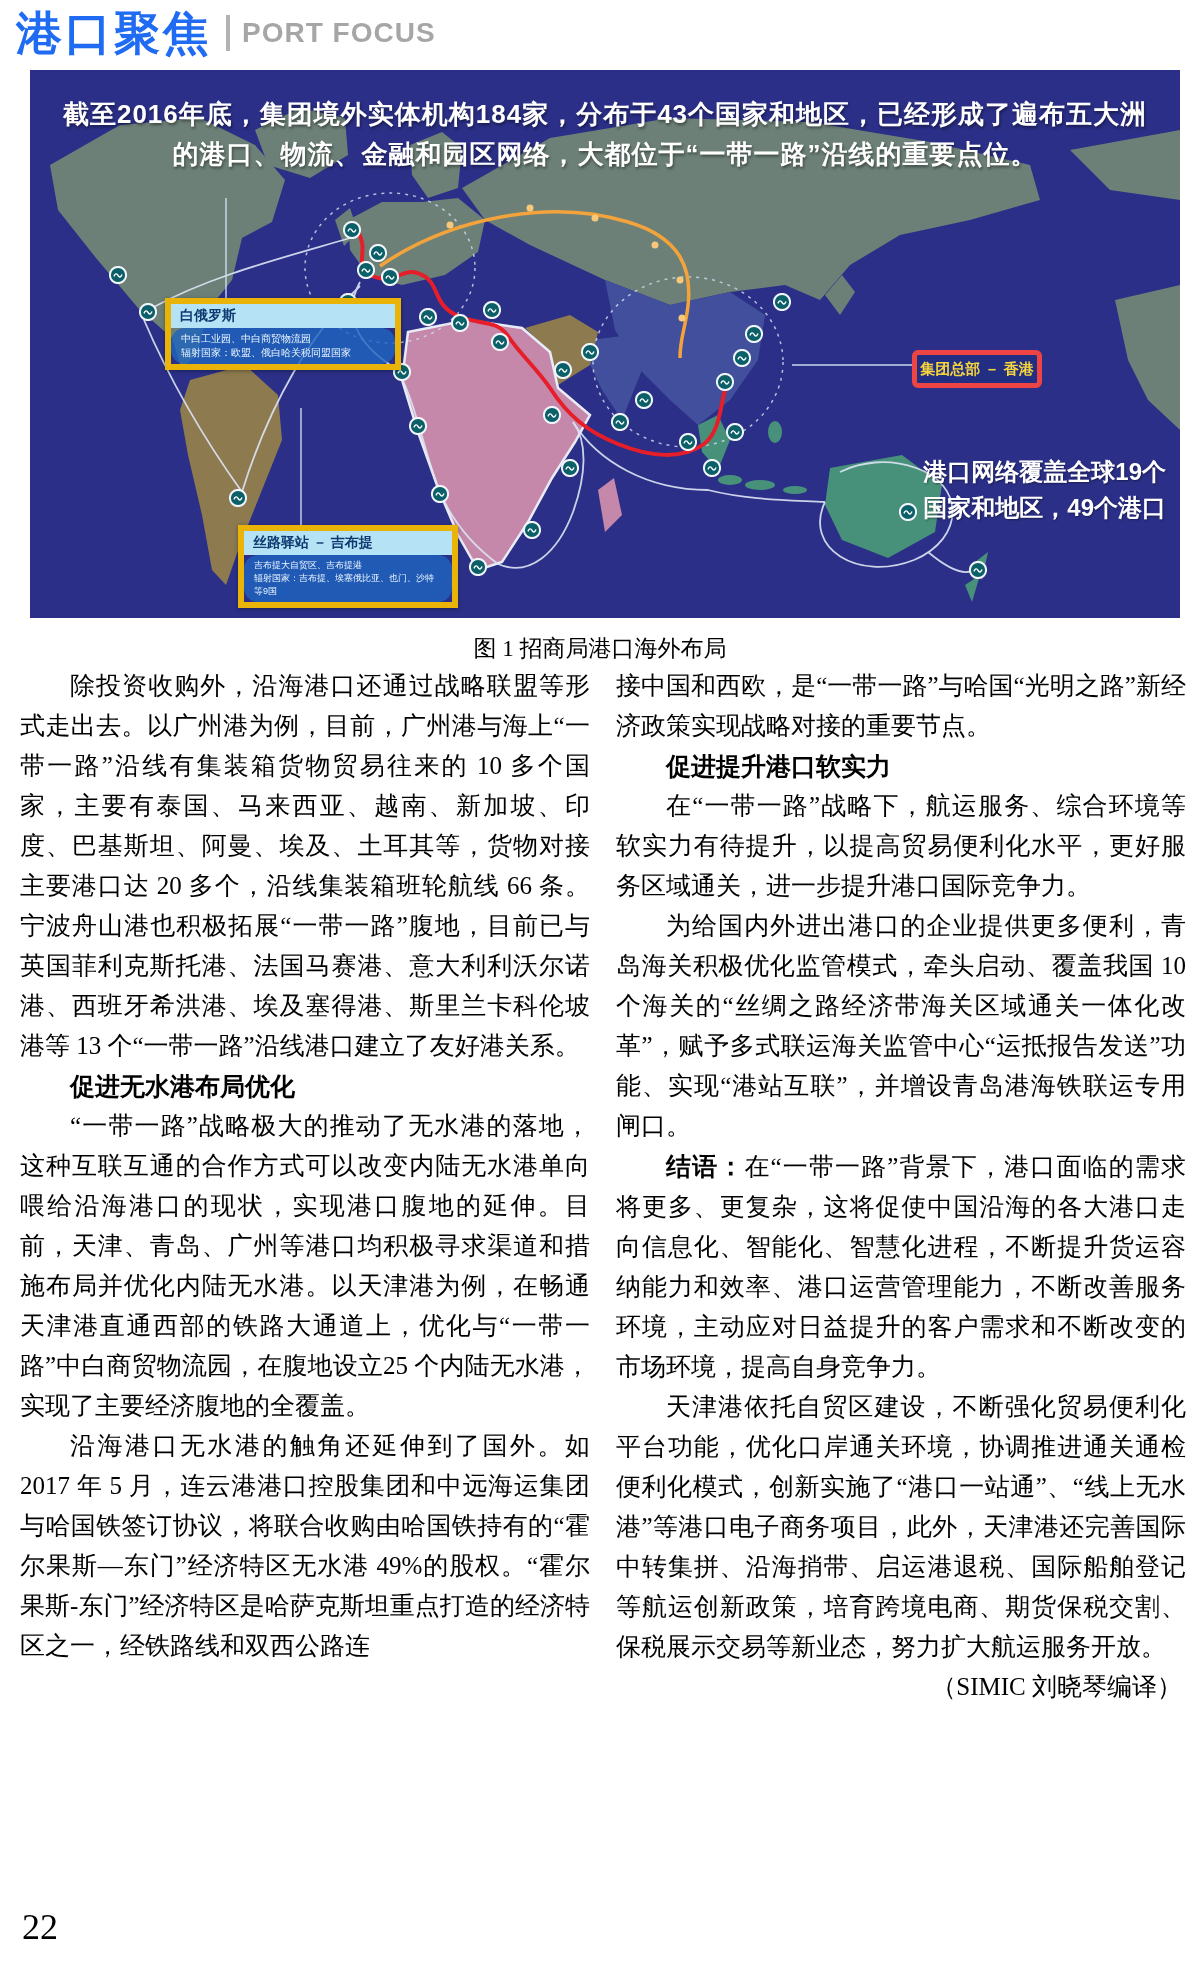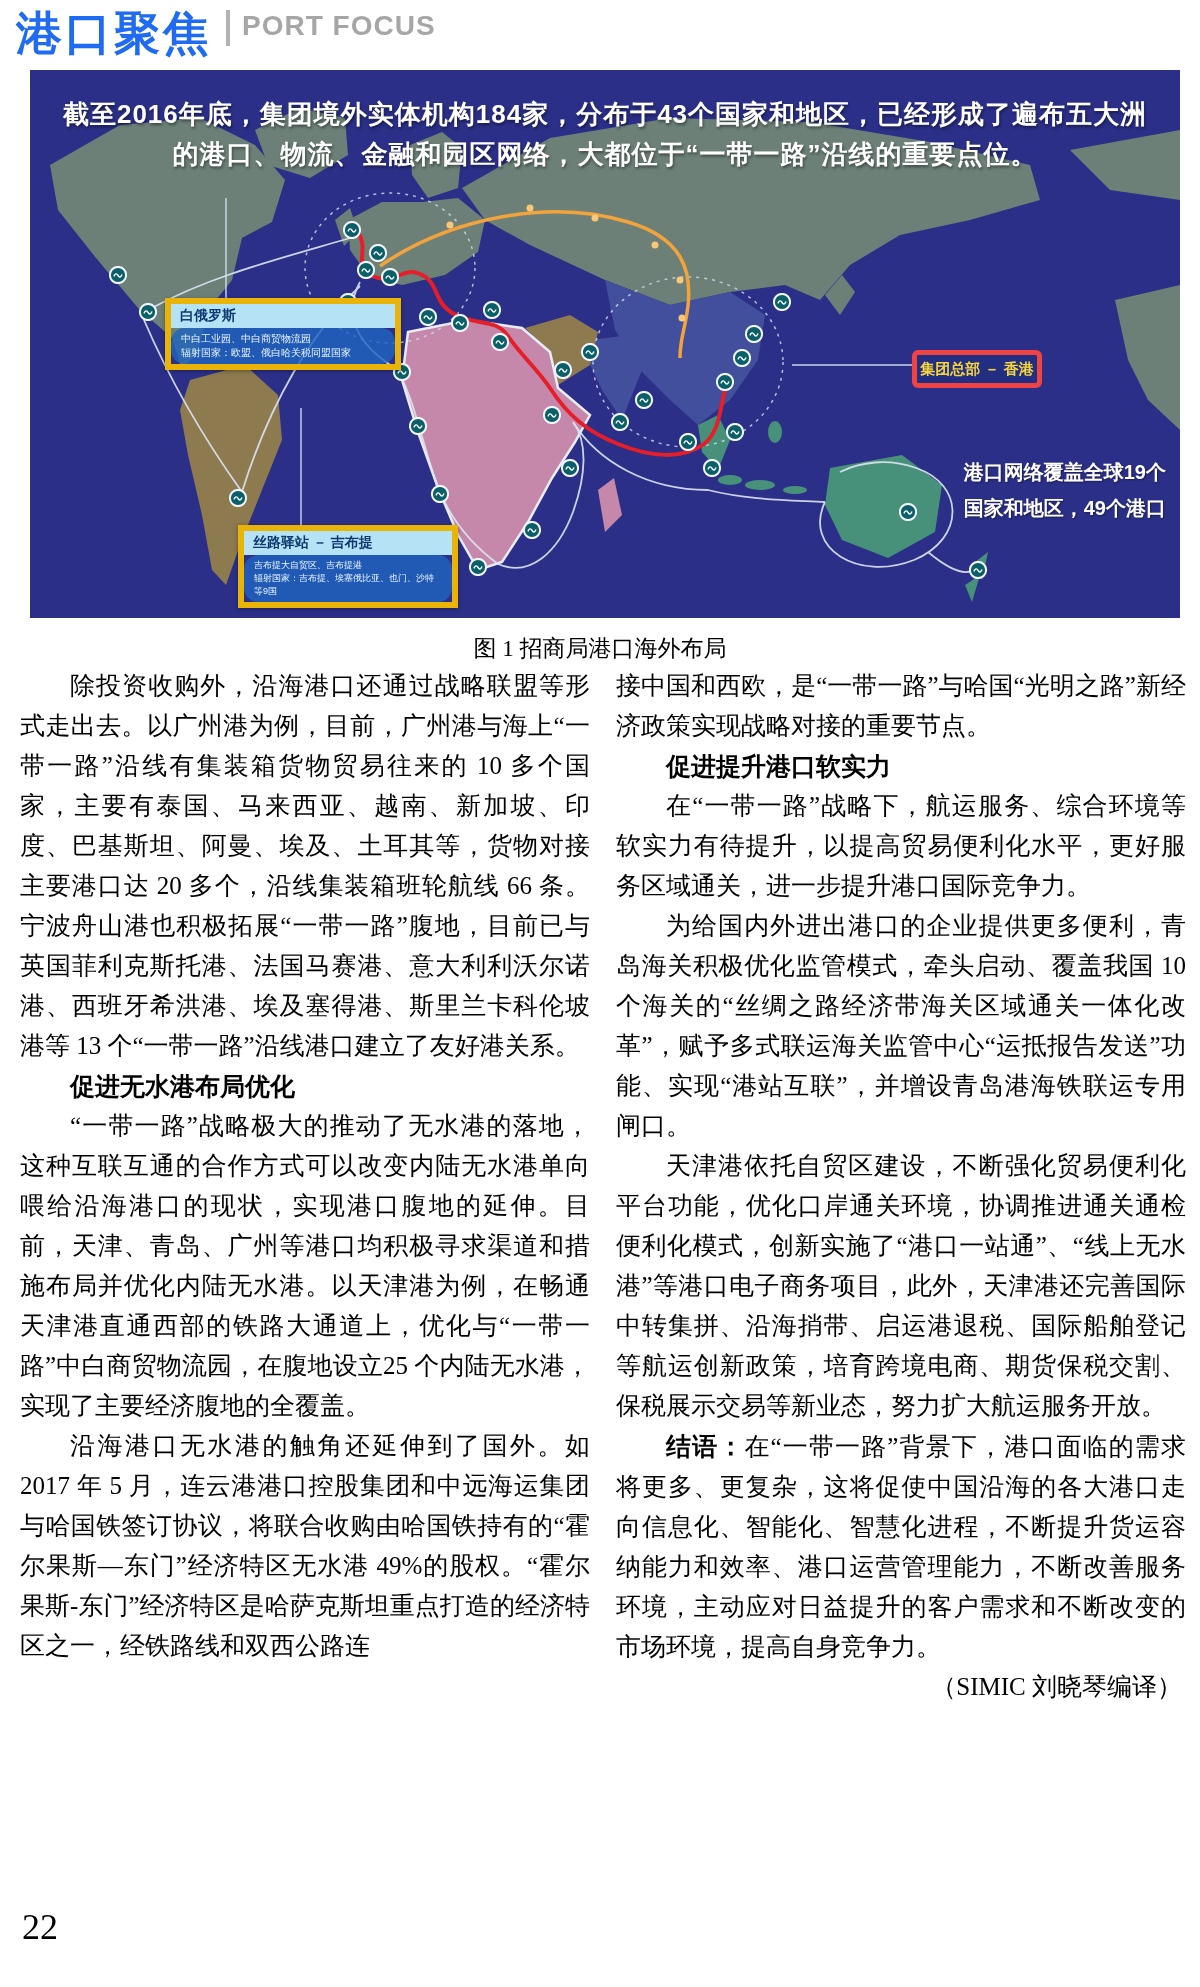--- a/index.html
+++ b/index.html
@@ -1,20 +1,20 @@
 <!DOCTYPE html>
 <html><head>
 <meta charset="utf-8">
 <style>
   html,body{margin:0;padding:0;background:#ffffff;}
   .page{position:relative;width:1200px;height:1987px;background:#fff;overflow:hidden;
         font-family:"Liberation Serif",serif;color:#000;}
 
   
-  .header{position:absolute;top:10px;left:16px;display:flex;align-items:flex-start;}
+  .header{position:absolute;top:10px;left:16px;display:flex;align-items:center;}
   .header .cn{color:#1f6bf2;font-family:"Liberation Sans",sans-serif;font-weight:bold;
               font-size:46px;letter-spacing:3px;line-height:1;}
   .header .bar{width:4px;height:36px;background:#b3b3b3;margin:0 12px 0 14px;}
   .header .en{color:#a6a6a6;font-family:"Liberation Sans",sans-serif;font-weight:bold;
               font-size:28px;letter-spacing:1px;}
 
   
   .map{position:absolute;left:30px;top:70px;width:1150px;height:548px;background:#2b2f87;overflow:hidden;}
   .map svg{position:absolute;left:0;top:0;}
   .headline{position:absolute;top:24px;left:10px;right:10px;text-align:center;color:#ffffff;
@@ -25,21 +25,21 @@
                    font-family:"Liberation Sans",sans-serif;font-size:14px;padding:3px 9px;}
   .info-box .ibody{background:rgba(30,100,190,.82);color:#eaf6ff;
                    font-family:"Liberation Sans",sans-serif;font-size:10px;line-height:14px;padding:4px 10px;border-radius:14px;}
   #box-belarus{left:135px;top:228px;width:224px;}
   #box-djibouti{left:208px;top:455px;width:208px;}
   #box-djibouti .ibody{font-size:9px;line-height:13px;}
   .hq-box{position:absolute;left:882px;top:280px;width:120px;height:28px;border:5px solid #ef4444;
           border-radius:6px;background:rgba(25,45,125,.55);color:#f6d43e;font-weight:bold;
           font-size:15px;font-family:"Liberation Sans",sans-serif;display:flex;align-items:center;justify-content:center;}
   .coverage{position:absolute;right:14px;top:384px;color:#fff;font-family:"Liberation Sans",sans-serif;
-            font-weight:bold;font-size:20px;line-height:36px;text-align:right;
+            font-weight:bold;font-size:24px;line-height:36px;text-align:right;
             text-shadow:1px 1px 2px rgba(0,0,0,.4);}
 
   
   .caption{position:absolute;top:633px;left:0;width:100%;text-align:center;font-size:23px;}
   .content{position:absolute;top:666px;left:20px;width:1166px;}
   .cols{display:flex;gap:26px;}
   .col{width:570px;font-size:25px;line-height:40px;text-align:justify;}
   .col p{margin:0;text-indent:2em;}
   .col p.noindent{text-indent:0;}
   .col p.heading{font-family:"Liberation Sans",sans-serif;font-weight:bold;font-size:25px;}
@@ -201,22 +201,22 @@
         <p>除投资收购外，沿海港口还通过战略联盟等形式走出去。以广州港为例，目前，广州港与海上“一带一路”沿线有集装箱货物贸易往来的 10 多个国家，主要有泰国、马来西亚、越南、新加坡、印度、巴基斯坦、阿曼、埃及、土耳其等，货物对接主要港口达 20 多个，沿线集装箱班轮航线 66 条。宁波舟山港也积极拓展“一带一路”腹地，目前已与英国菲利克斯托港、法国马赛港、意大利利沃尔诺港、西班牙希洪港、埃及塞得港、斯里兰卡科伦坡港等 13 个“一带一路”沿线港口建立了友好港关系。</p>
         <p class="heading">促进无水港布局优化</p>
         <p>“一带一路”战略极大的推动了无水港的落地，这种互联互通的合作方式可以改变内陆无水港单向喂给沿海港口的现状，实现港口腹地的延伸。目前，天津、青岛、广州等港口均积极寻求渠道和措施布局并优化内陆无水港。以天津港为例，在畅通天津港直通西部的铁路大通道上，优化与“一带一路”中白商贸物流园，在腹地设立25 个内陆无水港，实现了主要经济腹地的全覆盖。</p>
         <p>沿海港口无水港的触角还延伸到了国外。如2017 年 5 月，连云港港口控股集团和中远海运集团与哈国铁签订协议，将联合收购由哈国铁持有的“霍尔果斯—东门”经济特区无水港 49%的股权。“霍尔果斯-东门”经济特区是哈萨克斯坦重点打造的经济特区之一，经铁路线和双西公路连</p>
       </div>
       <div class="col">
         <p class="noindent">接中国和西欧，是“一带一路”与哈国“光明之路”新经济政策实现战略对接的重要节点。</p>
         <p class="heading">促进提升港口软实力</p>
         <p>在“一带一路”战略下，航运服务、综合环境等软实力有待提升，以提高贸易便利化水平，更好服务区域通关，进一步提升港口国际竞争力。</p>
         <p>为给国内外进出港口的企业提供更多便利，青岛海关积极优化监管模式，牵头启动、覆盖我国 10 个海关的“丝绸之路经济带海关区域通关一体化改革”，赋予多式联运海关监管中心“运抵报告发送”功能、实现“港站互联”，并增设青岛港海铁联运专用闸口。</p>
+        <p><b class="lead">结语：</b><span>在“一带一路”背景下，港口面临的需求将更多、更复杂，这将促使中国沿海的各大港口走向信息化、智能化、智慧化进程，不断提升货运容纳能力和效率、港口运营管理能力，不断改善服务环境，主动应对日益提升的客户需求和不断改变的市场环境，提高自身竞争力。</span></p>
         <p>天津港依托自贸区建设，不断强化贸易便利化平台功能，优化口岸通关环境，协调推进通关通检便利化模式，创新实施了“港口一站通”、“线上无水港”等港口电子商务项目，此外，天津港还完善国际中转集拼、沿海捎带、启运港退税、国际船舶登记等航运创新政策，培育跨境电商、期货保税交割、保税展示交易等新业态，努力扩大航运服务开放。</p>
-        <p><b class="lead">结语：</b><span>在“一带一路”背景下，港口面临的需求将更多、更复杂，这将促使中国沿海的各大港口走向信息化、智能化、智慧化进程，不断提升货运容纳能力和效率、港口运营管理能力，不断改善服务环境，主动应对日益提升的客户需求和不断改变的市场环境，提高自身竞争力。</span></p>
         <p class="byline">（SIMIC 刘晓琴编译）</p>
       </div>
     </div>
 
   </div>
 
   <div class="page-num">22</div>
 
 </div>
 

